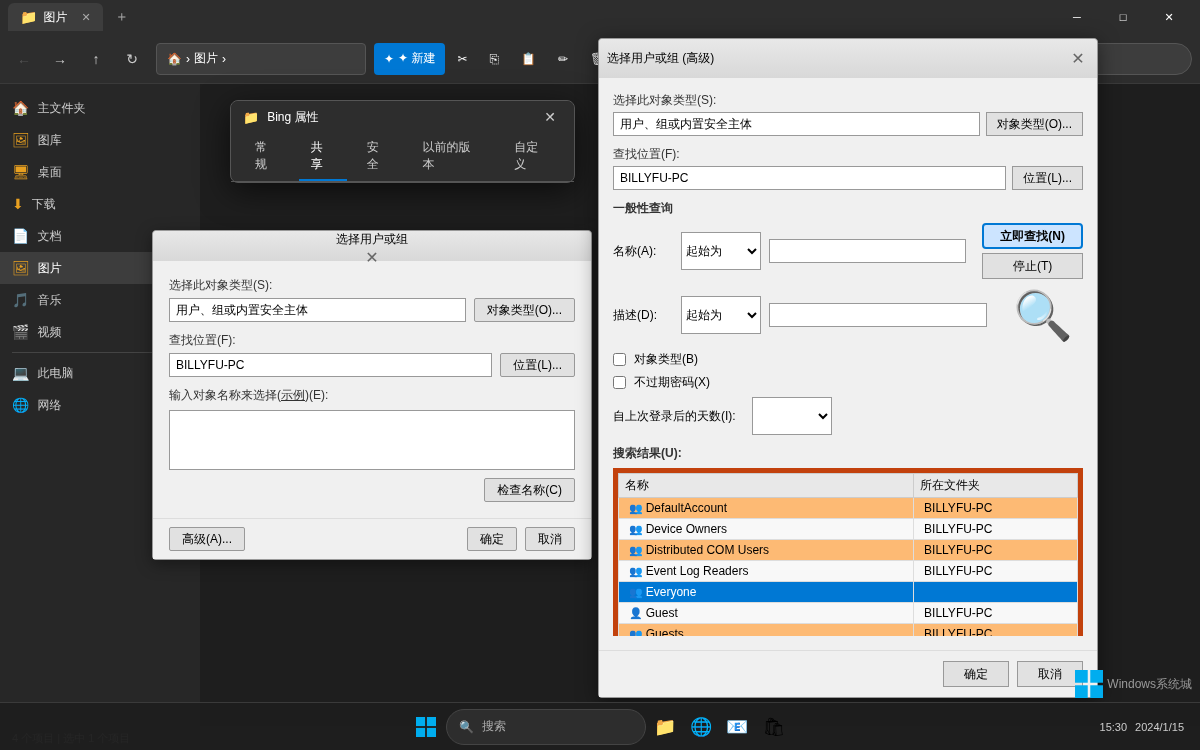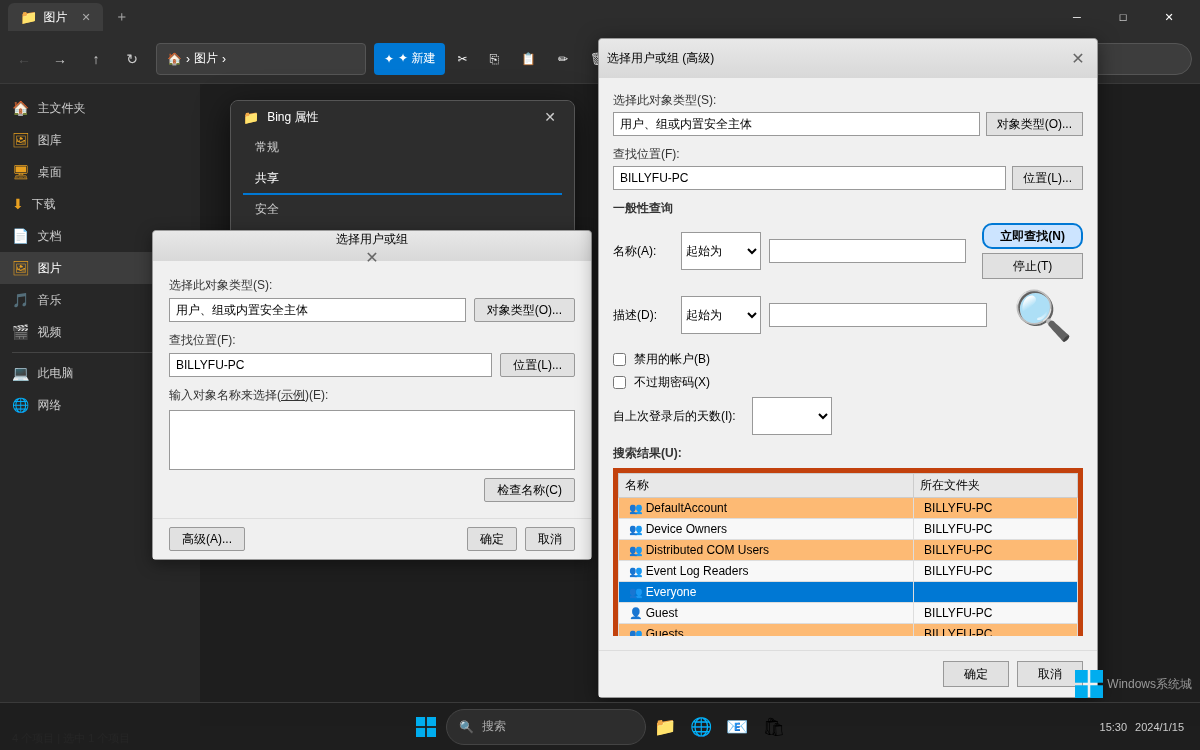--- a/index.html
+++ b/index.html
@@ -152,22 +152,21 @@
       align-items: center;
       padding: 0 12px;
       gap: 8px;
     }
     .dialog-title { color: #fff; font-size: 12px; flex: 1; }
     .dialog-close { color: #ccc; cursor: pointer; font-size: 14px; width: 24px; height: 24px; display: flex; align-items: center; justify-content: center; border-radius: 4px; }
     .dialog-tabs {
       display: flex;
       border-bottom: 1px solid #555;
       padding: 0 12px;
-      gap: 0;
-      flex-direction: column;
+      gap: 8px;
     }
     .dtab { padding: 6px 12px; font-size: 12px; color: #ccc; cursor: pointer; border-bottom: 2px solid transparent; }
     .dtab.active { color: #fff; border-bottom: 2px solid #0078d4; }
     .dialog-body { padding: 16px; }
     .section-title { font-size: 12px; color: #ccc; margin-bottom: 10px; font-weight: bold; }
     .share-item { display: flex; align-items: center; gap: 10px; padding: 8px; background: #3d3d3d; border-radius: 4px; }
     .share-icon { font-size: 24px; color: #e8a020; }
     .share-info { font-size: 12px; color: #ccc; }
     .share-name { font-weight: bold; color: #fff; font-size: 12px; }
 
@@ -236,21 +235,21 @@
     
     .search-now-btn {
       height: 26px;
       padding: 0 16px;
       background: #cce4ff;
       border: 2px solid #0078d4;
       font-size: 12px;
       cursor: pointer;
       color: #000;
       font-weight: bold;
-      border-radius: 10px;
+      border-radius: 4px;
     }
     .adv-btn-stop { height: 26px; padding: 0 10px; background: #e1e1e1; border: 1px solid #999; font-size: 12px; cursor: pointer; }
 
     
     .results-table { width: 100%; border-collapse: collapse; font-size: 12px; }
     .results-table th { background: #e8e8e8; border: 1px solid #ccc; padding: 3px 6px; text-align: left; font-weight: normal; }
     .results-table td { border: 1px solid #ddd; padding: 3px 10px; }
     .results-table tr:nth-child(even) { background: #f8f8f8; }
     .results-table tr.selected { background: #0078d4; color: #fff; }
     .row-icon { font-size: 11px; margin-right: 3px; color: #555; }
@@ -489,21 +488,21 @@
           <option>起始为</option>
         </select>
         <input class="adv-input" type="text" style="flex: 1 1 0%;">
         <div style="width:80px; height:60px; display:flex; align-items:center; justify-content:center; margin-left:8px; cursor:pointer;">
           <span style="font-size:48px;">🔍</span>
         </div>
       </div>
 
       <div class="adv-row">
         <input type="checkbox" class="adv-checkbox" style="">
-        <span style="font-size:12px;">禁用的帐户(B)</span>
+        <span style="font-size:12px;">对象类型(B)</span>
       </div>
       <div class="adv-row">
         <input type="checkbox" class="adv-checkbox" style="">
         <span style="font-size:12px;">不过期密码(X)</span>
       </div>
 
       <div class="adv-row">
         <span style="font-size:12px;">自上次登录后的天数(I):</span>
         <select class="adv-select" style="width:80px; flex:none; margin-left:8px;">
           <option></option>

